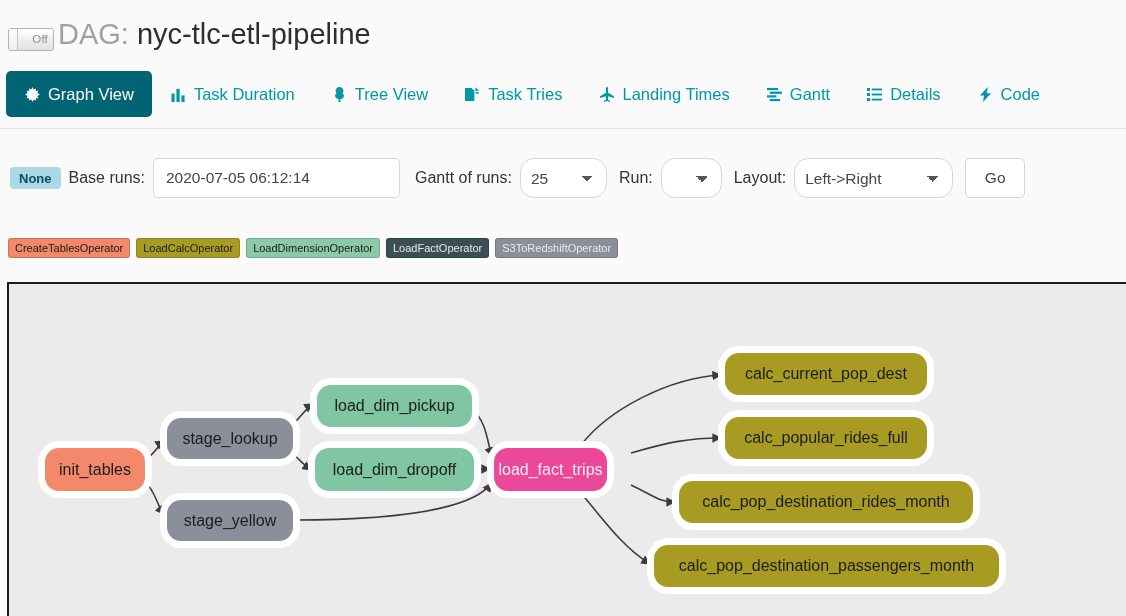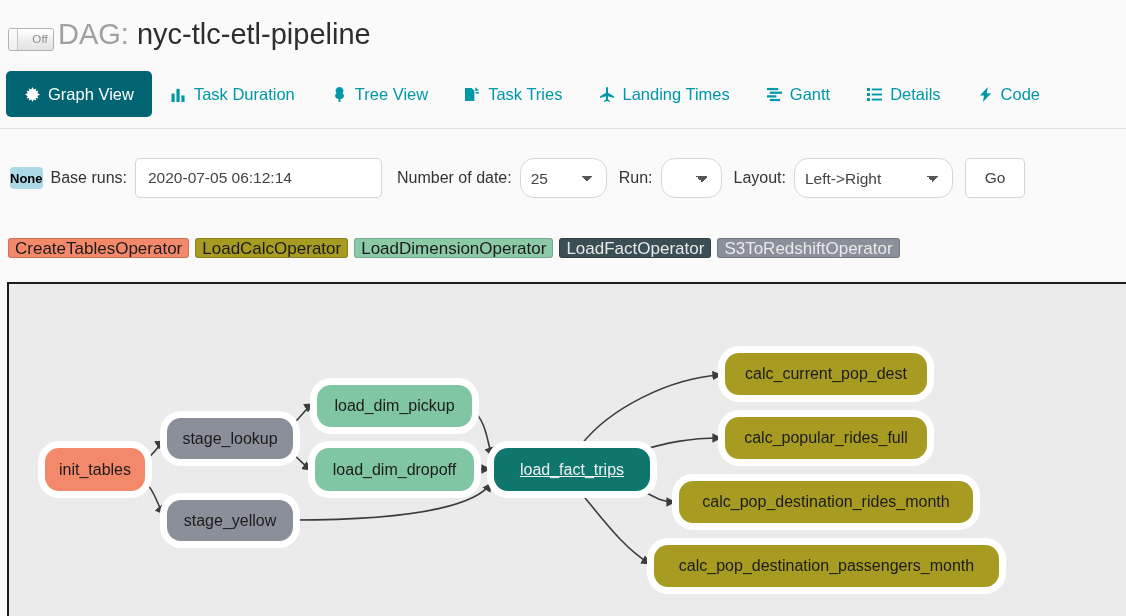--- a/index.html
+++ b/index.html
@@ -109,24 +109,24 @@
     display: flex;
     align-items: center;
     padding-left: 10px;
     gap: 0;
   }
   .badge-none {
     display: inline-flex;
     align-items: center;
     justify-content: center;
     height: 22px;
-    padding: 0 0;
+    padding: 0 9px;
     border-radius: 4px;
     background: #add8e6;
-    color: #000000;
+    color: #0c4a6e;
     font-size: 13px;
     font-weight: bold;
     margin-right: 8px;
   }
   .ctl-label {
     font-size: 16px;
     color: #333333;
     white-space: nowrap;
     margin-right: 8px;
   }
@@ -187,21 +187,21 @@
     display: flex;
     align-items: center;
     gap: 6px;
   }
   .legend-chip {
     height: 20px;
     display: inline-flex;
     align-items: center;
     padding: 0 6px;
     border-radius: 3px;
-    font-size: 17px;
+    font-size: 11px;
     line-height: 1;
     white-space: nowrap;
     cursor: pointer;
     border: 1px solid rgba(0,0,0,0.16);
   }
 
   
   .graph-canvas {
     position: absolute;
     left: 7px; top: 282px;
@@ -333,21 +333,21 @@
     </a>
   </div>
 <div class="nav-divider"></div>
 
 <div class="control-bar">
   <span class="badge-none">None</span>
 
   <span class="ctl-label">Base runs:</span>
   <input class="date-input" type="text" value="2020-07-05 06:12:14" style="">
 
-  <span class="ctl-label">Number of date:</span>
+  <span class="ctl-label">Gantt of runs:</span>
   <select class="sel sel-runs"><option value="5">5</option><option value="25" selected="">25</option><option value="50">50</option><option value="100">100</option><option value="365">365</option></select>
 
   <span class="ctl-label">Run:</span>
   <select class="sel sel-run"><option value=""></option></select>
 
   <span class="ctl-label">Layout:</span>
   <select class="sel sel-layout"><option value="Left-&gt;Right">Left-&gt;Right</option><option value="Right-&gt;Left">Right-&gt;Left</option><option value="Top-&gt;Bottom">Top-&gt;Bottom</option><option value="Bottom-&gt;Top">Bottom-&gt;Top</option></select>
 
   <button class="go-btn">Go</button>
 </div>
@@ -380,19 +380,19 @@
           <path d="M622,169 C660,158 680,154 712,154" fill="none" stroke="#3c3c3c" stroke-width="1.6" marker-end="url(#arrow)"></path>
           <path d="M622,201 C645,212 650,218 666,218" fill="none" stroke="#3c3c3c" stroke-width="1.6" marker-end="url(#arrow)"></path>
           <path d="M572,209 C596,238 615,264 641,280" fill="none" stroke="#3c3c3c" stroke-width="1.6" marker-end="url(#arrow)"></path>
         </g>
     </svg>
   <div class="node" style="left: 36px; top: 164px; width: 100px; height: 43px; background: rgb(244, 136, 106);">init_tables</div>
       <div class="node" style="left: 158px; top: 134px; width: 126px; height: 41px; background: rgb(138, 143, 153);">stage_lookup</div>
       <div class="node" style="left: 158px; top: 216px; width: 126px; height: 41px; background: rgb(138, 143, 153);">stage_yellow</div>
       <div class="node" style="left: 308px; top: 101px; width: 155px; height: 42px; background: rgb(128, 198, 163);">load_dim_pickup</div>
       <div class="node" style="left: 306px; top: 164px; width: 159px; height: 43px; background: rgb(128, 198, 163);">load_dim_dropoff</div>
-      <div class="node dark" style="left: 485px; top: 164px; width: 156px; height: 43px; background: #0f766e; text-decoration: underline;">load_fact_trips</div>
+      <div class="node dark" style="left: 485px; top: 164px; width: 113px; height: 43px; background: #ec4899;">load_fact_trips</div>
       <div class="node" style="left: 716px; top: 69px; width: 202px; height: 42px; background: rgb(168, 155, 34);">calc_current_pop_dest</div>
       <div class="node" style="left: 716px; top: 133px; width: 202px; height: 42px; background: rgb(168, 155, 34);">calc_popular_rides_full</div>
       <div class="node" style="left: 670px; top: 197px; width: 294px; height: 42px; background: rgb(168, 155, 34);">calc_pop_destination_rides_month</div>
       <div class="node" style="left: 645px; top: 261px; width: 345px; height: 42px; background: rgb(168, 155, 34);">calc_pop_destination_passengers_month</div>
     </div>
 </div>
 
 </body></html>

